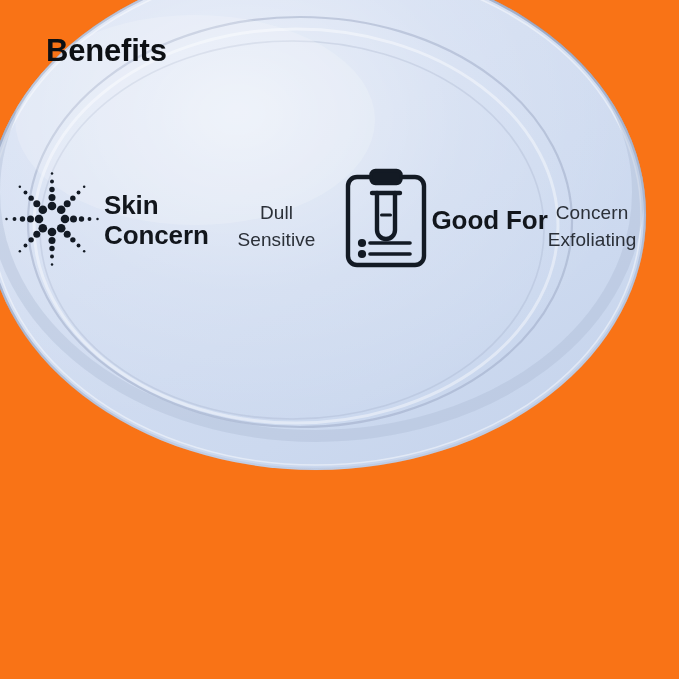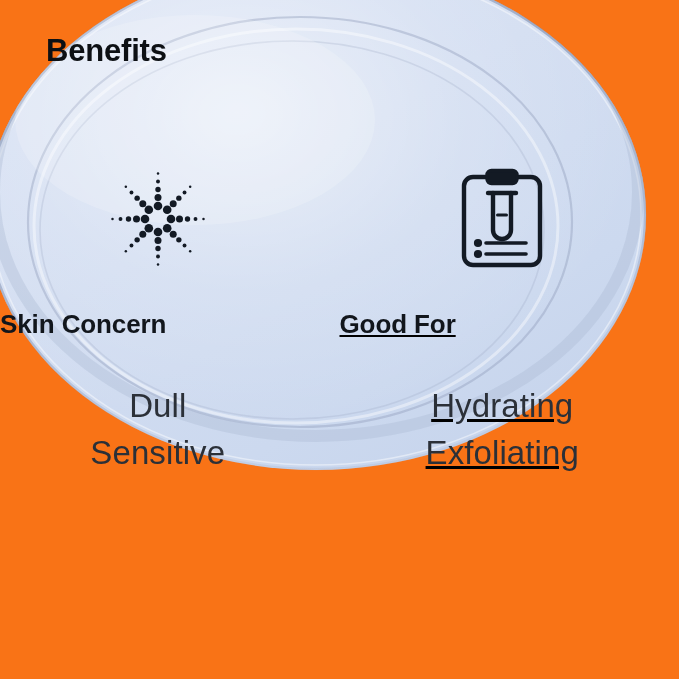--- a/index.html
+++ b/index.html
@@ -41,25 +41,25 @@
   .columns {
     position: absolute;
     left: 0;
     top: 160px;
     width: 679px;
     display: flex;
   }
   .col {
     width: 50%;
     display: flex;
-    flex-direction: column;
-    gap: 28px;
+    flex-direction: row;
+    align-items: center;
   }
   .col-left  { padding-right: 24px; box-sizing: border-box; }
-  .col-right { padding-right: 14px; box-sizing: border-box; text-decoration: underline; }
+  .col-right { padding-right: 14px; box-sizing: border-box; }
 
   .icon-slot {
     height: 118px;
     display: flex;
     align-items: center;
     justify-content: center;
   }
 
   .col-head {
     font-size: 26px;
@@ -70,21 +70,21 @@
     line-height: 1.15;
   }
 
   .col-list {
     margin: 14px 0 0 0;
     padding: 0;
     list-style: none;
     text-align: center;
   }
   .col-list li {
-    font-size: 33px;
+    font-size: 19px;
     font-weight: 300;
     color: #2b3038;
     line-height: 1.44;
     letter-spacing: 0.1px;
   }
 </style>
 </head>
 <body>
 
 <div id="stage">
@@ -214,19 +214,19 @@
             <line x1="30" y1="76" x2="70" y2="76" stroke-width="3.6"></line>
             <circle cx="22" cy="87" r="1.9" fill="#131a24"></circle>
             <line x1="30" y1="87" x2="70" y2="87" stroke-width="3.6"></line>
           </g>
         </svg>
       </div>
 
       <div class="col-head">Good For</div>
 
       <ul class="col-list">
-        <li>Hydrating</li>
+        <li>Concern</li>
         <li>Exfoliating</li>
       </ul>
     </div>
 
   </div>
 </div>
 
 </body></html>

